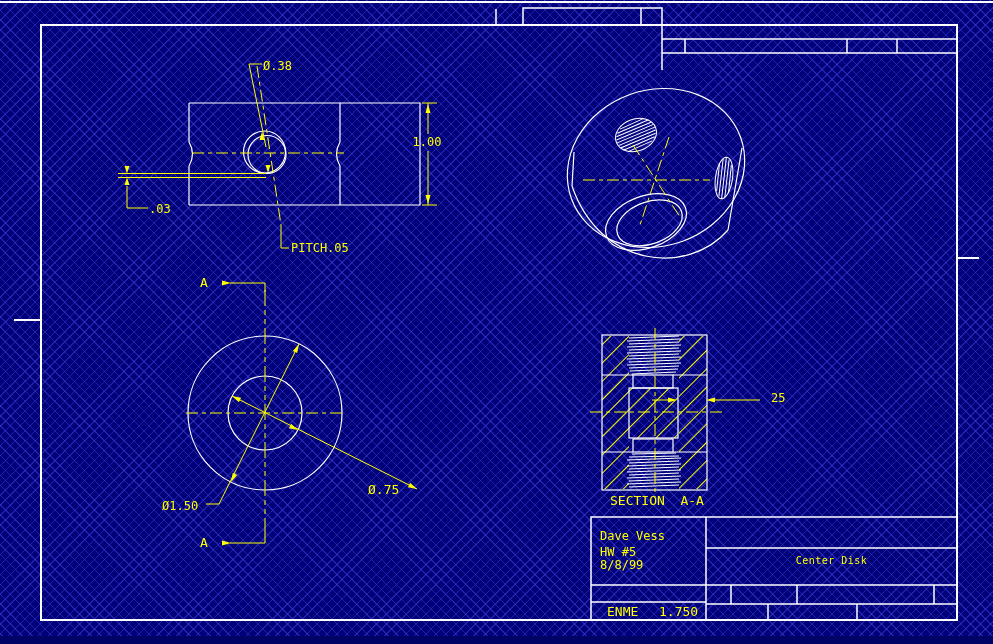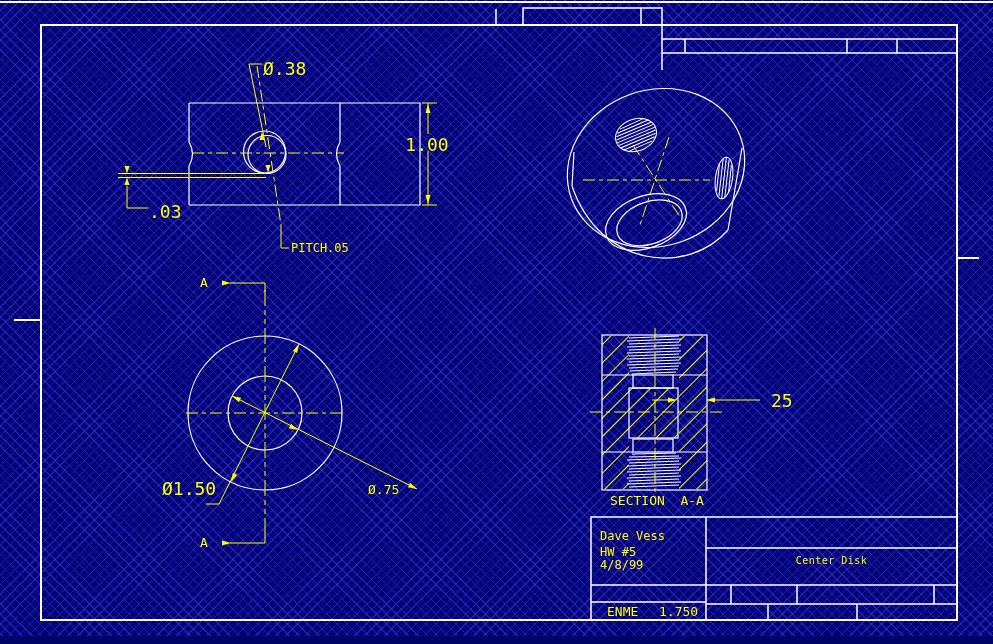--- a/index.html
+++ b/index.html
@@ -8,21 +8,21 @@
     background-image:
       repeating-linear-gradient(45deg, rgba(64,64,216,.50) 0 1px, transparent 1px 7px),
       repeating-linear-gradient(135deg, rgba(64,64,216,.50) 0 1px, transparent 1px 7px);
   }
   svg{position:absolute;left:0;top:0;}
   .bottomstrip{position:absolute;left:0;bottom:0;width:100%;height:8px;background:#000366;}
   .lbl{position:absolute;color:#ffff00;font-family:"DejaVu Sans Mono","Liberation Mono",monospace;
        line-height:1;white-space:pre;font-size:13px;}
   .fs12{font-size:12px;}
   .fs13{font-size:13px;}
-  .fs14{font-size:18px;}
+  .fs14{font-size:12px;}
   .fs16{font-size:10px;letter-spacing:.5px;}
   .ctr{text-align:center;}
 </style>
 </head>
 <body>
 
 <div class="sheet">
 
 <svg width="993" height="644" viewBox="0 0 993 644">
   <defs>
@@ -154,27 +154,27 @@
   </g>
 </svg>
 
 <div class="lbl fs14" style="left:263px;top:60px;">Ø.38</div>
 <div class="lbl fs14 ctr" style="left:405px;top:136px;width:44px;">1.00</div>
 <div class="lbl fs14" style="left:149px;top:203px;">.03</div>
 <div class="lbl fs12" style="left:291px;top:242px;">PITCH.05</div>
 
 <div class="lbl fs13" style="left:200px;top:276px;">A</div>
 <div class="lbl fs13" style="left:200px;top:536px;">A</div>
-<div class="lbl fs14" style="left:162px;top:480px;">Ø1.50</div>
+<div class="lbl fs14" style="left:162px;top:500px;">Ø1.50</div>
 <div class="lbl fs13" style="left:368px;top:483px;">Ø.75</div>
 
 <div class="lbl fs14" style="left:771px;top:392px;">25</div>
 <div class="lbl fs13" style="left:610px;top:494px;">SECTION  A-A</div>
 
 <div class="lbl fs12" style="left:600px;top:530px;">Dave Vess</div>
 <div class="lbl fs12" style="left:600px;top:546px;">HW #5</div>
-<div class="lbl fs12" style="left:600px;top:559px;">4/8/99</div>
+<div class="lbl fs12" style="left:600px;top:559px;">8/8/99</div>
 <div class="lbl fs13" style="left:607px;top:605px;">ENME</div>
 <div class="lbl fs13" style="left:659px;top:605px;">1.750</div>
 <div class="lbl fs16 ctr" style="left:706px;top:556px;width:251px;">Center Disk</div>
 
 <div class="bottomstrip"></div>
 </div>
 
 </body></html>

